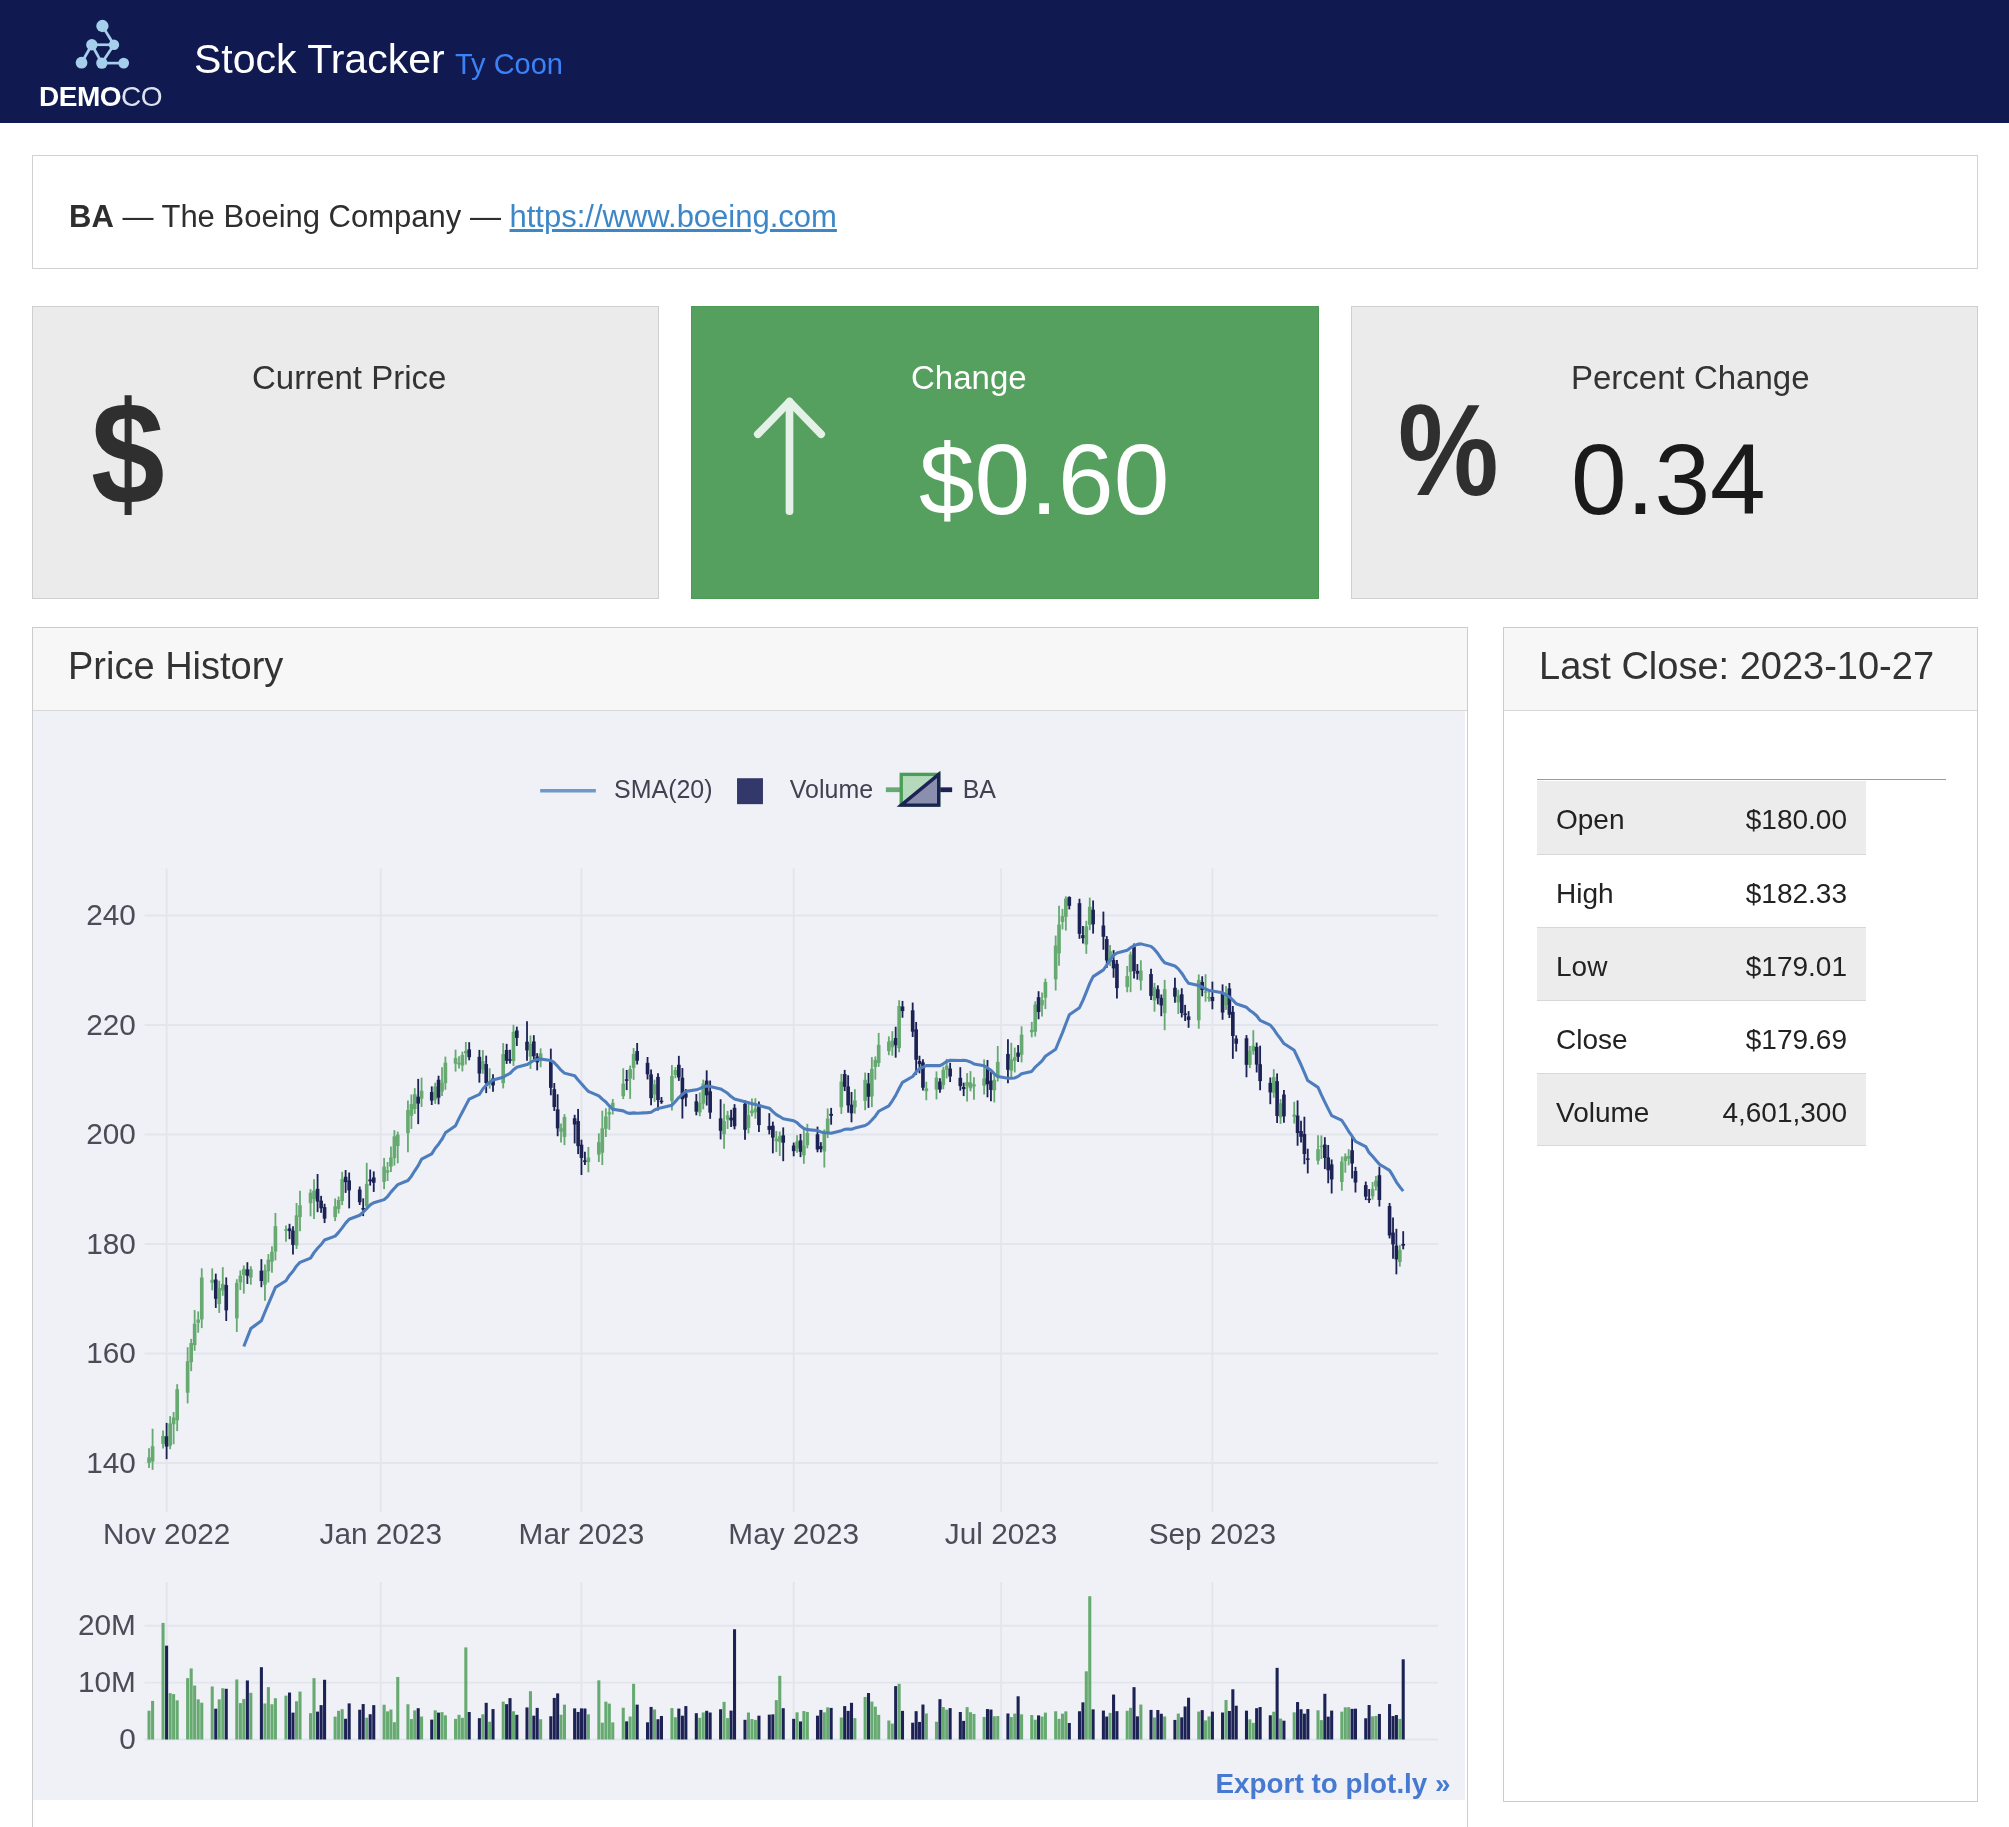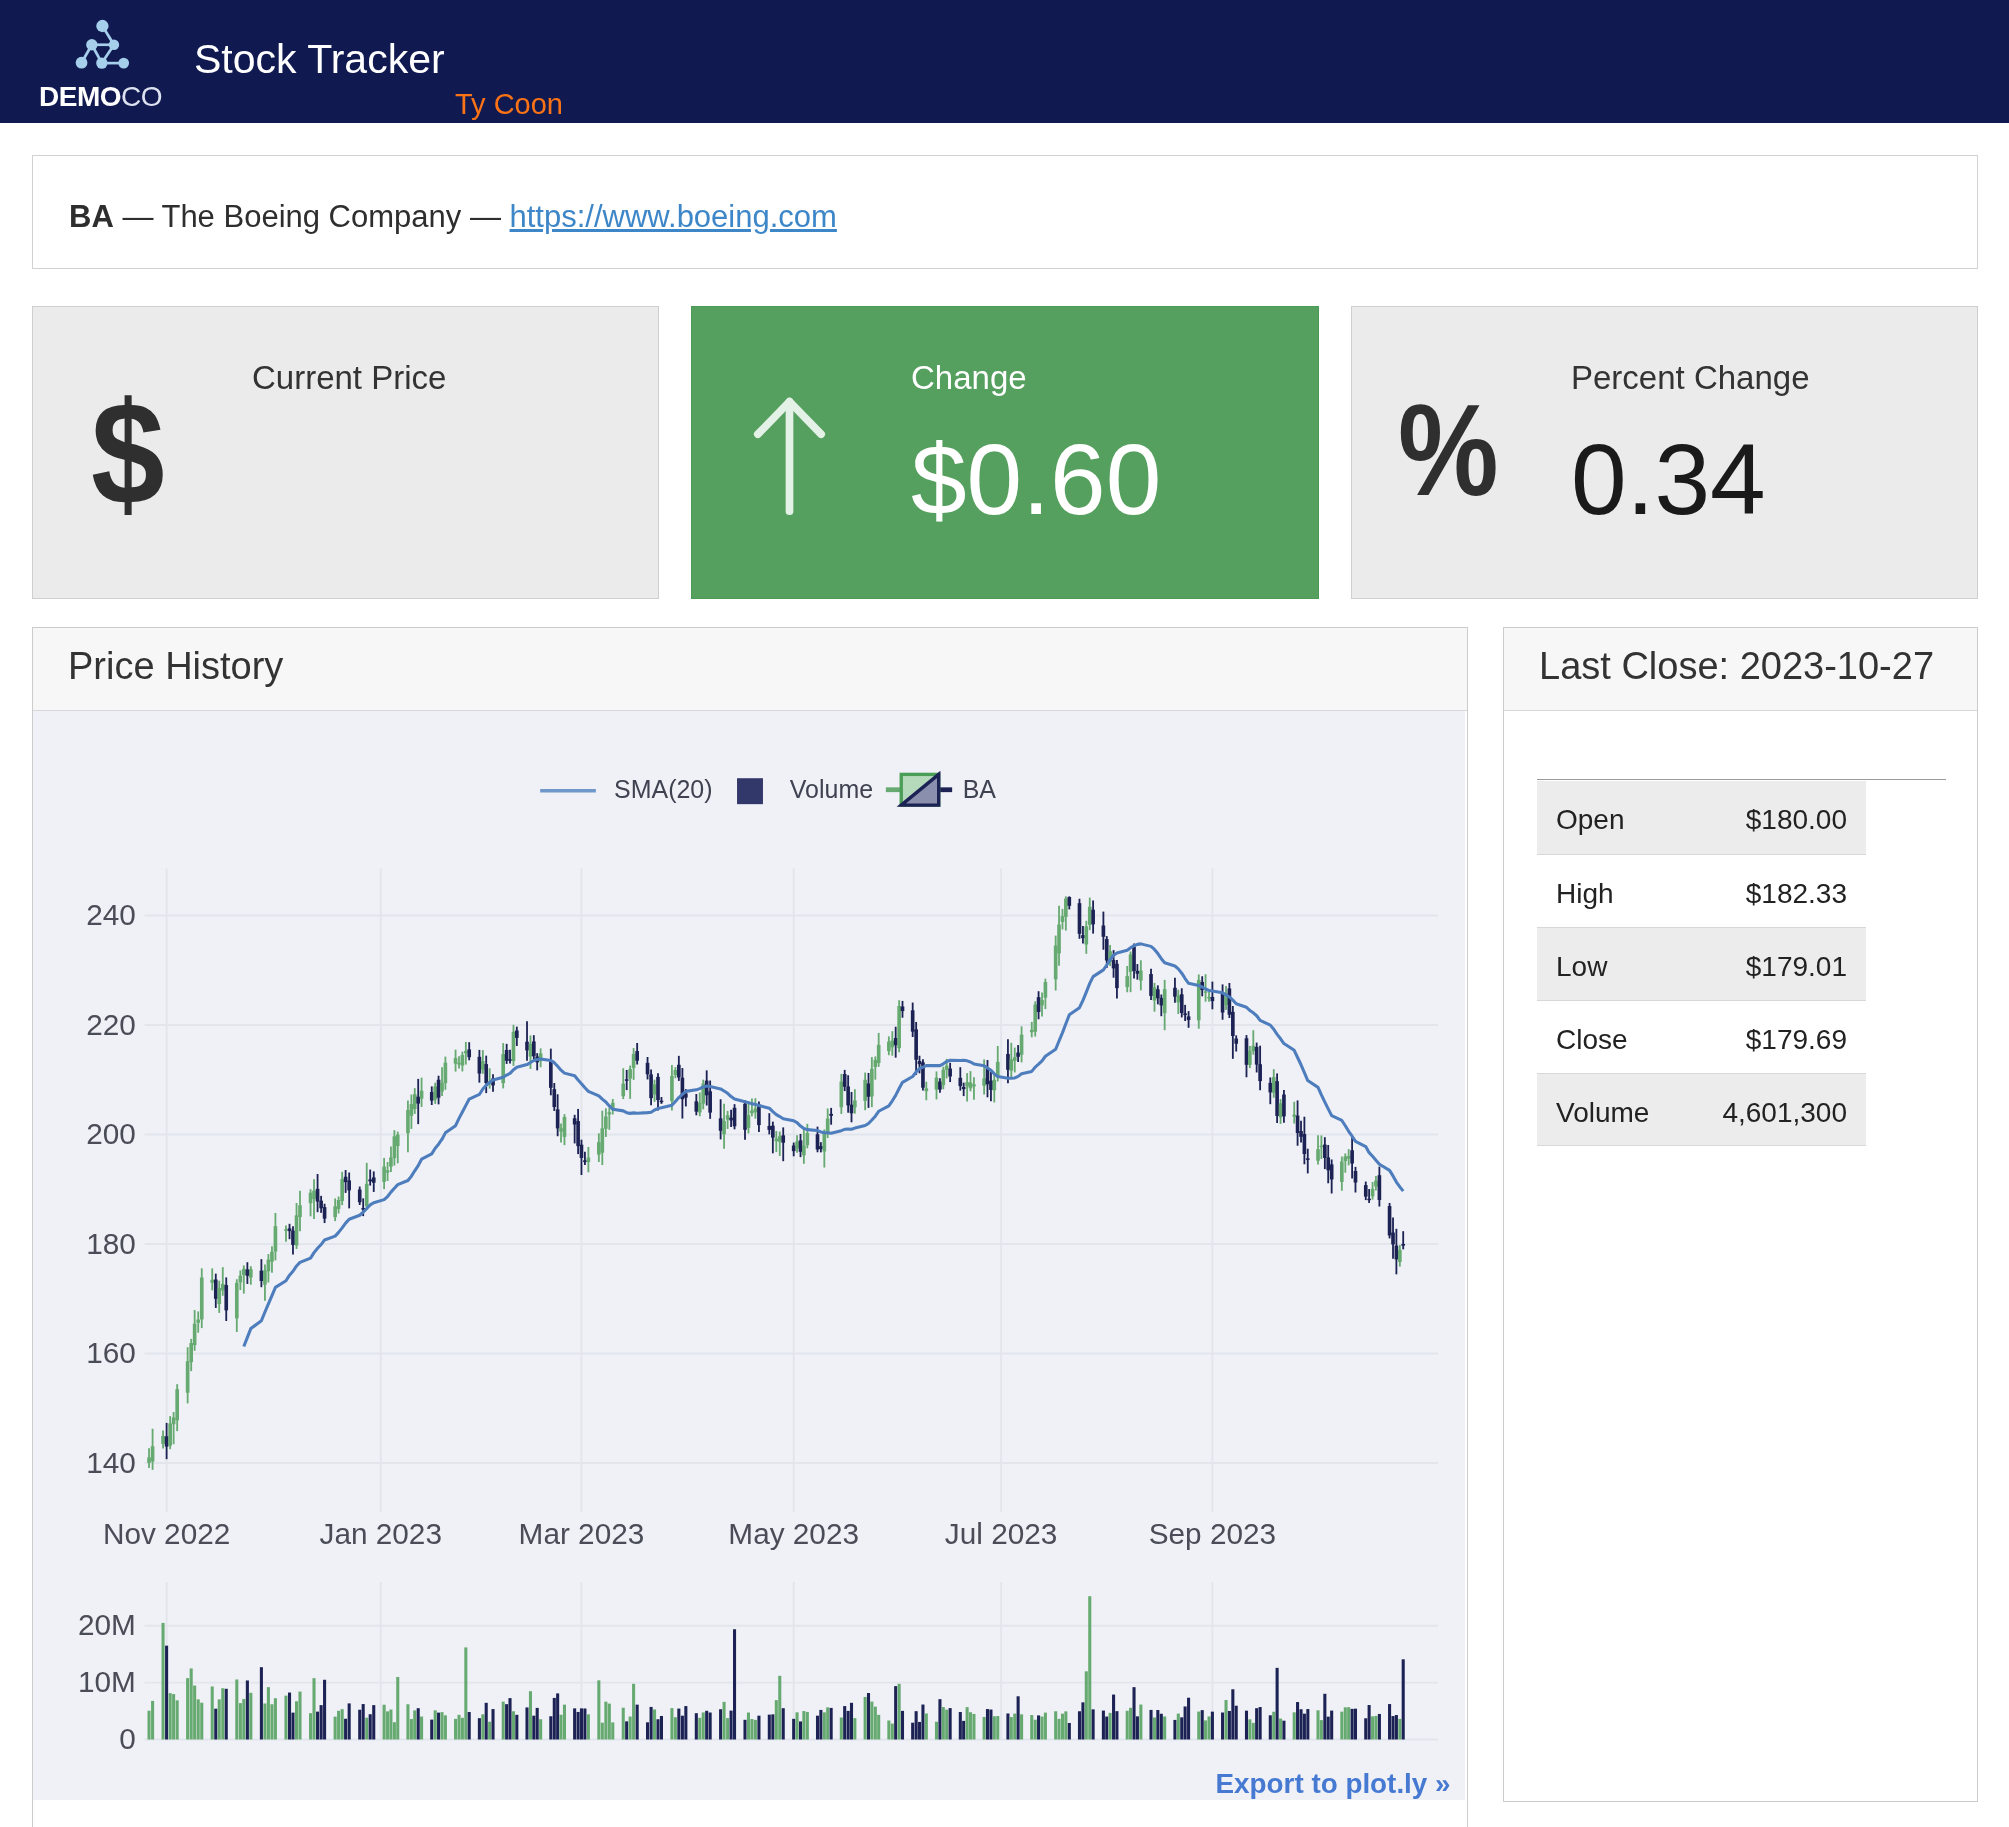--- a/index.html
+++ b/index.html
@@ -1,20 +1,20 @@
 <!DOCTYPE html>
 <html><head><meta charset="utf-8">
 <style>
 * { margin:0; padding:0; box-sizing:border-box; }
 body { width:2010px; height:1827px; background:#ffffff; font-family:"Liberation Sans",sans-serif; position:relative; }
 .hdr { position:absolute; left:0; top:0; width:2010px; height:123px; background:#101a50; }
 .logo { position:absolute; left:38px; top:0; width:125px; height:123px; }
 .logotx { position:absolute; left:0; top:81px; width:125px; text-align:center; font-size:28px; color:#ffffff; letter-spacing:-0.5px; }
 .apptitle { position:absolute; left:194px; top:36px; font-size:41px; color:#ffffff; }
-.appsub { position:absolute; left:455px; top:48px; font-size:29px; color:#f97316;margin-top:40px; }
+.appsub { position:absolute; left:455px; top:48px; font-size:29px; color:#3b82f6; }
 .babox { position:absolute; left:32px; top:155px; width:1946px; height:114px; background:#fff; border:1.9px solid #d2d2d2; }
 .batx { position:absolute; left:36px; top:43px; font-size:31px; color:#2e2e2e; white-space:nowrap; }
 .batx a { color:#3d86c8; }
 .card { position:absolute; top:306px; height:293px; background:#ebebeb; border:1.9px solid #cfcfcf; }
 .cardg { background:#56a05f; border-color:#4b9a55;padding-left:48px; }
 .cicon { position:absolute; font-weight:bold; color:#2f2f2f; }
 .ctitle { position:absolute; left:219px; top:52px; font-size:33px; color:#333; }
 .cvalue { position:absolute; left:219px; top:115px; font-size:100px; color:#1a1a1a; }
 .panel { position:absolute; top:627px; background:#fff; border:1.9px solid #cccccc; }
 .phead { position:absolute; left:0; top:0; width:100%; height:83px; background:#f7f7f7; border-bottom:1.9px solid #d8d8d8; }
@@ -58,21 +58,21 @@
   <div class="ctitle">Current Price</div>
 </div>
 <div class="card cardg" style="left:691px; width:628px;">
   <svg style="position:absolute;left:61px;top:85px;" width="73" height="123" viewBox="0 0 76 128">
    <g stroke="#e3f1e6" stroke-width="8" fill="none" stroke-linecap="round" stroke-linejoin="round">
     <line x1="38" y1="10" x2="38" y2="124"></line>
     <polyline points="5,44 38,10 71,44"></polyline>
    </g>
   </svg>
   <div class="ctitle" style="color:#fff;">Change</div>
-  <div class="cvalue" style="color:#fff;">$0.60</div>
+  <div class="cvalue" style="color:#fff;margin-left:8px;">$0.60</div>
 </div>
 <div class="card" style="left:1351px; width:627px;">
   <div class="cicon" style="left:46px;top:68px;font-size:130px;transform:scaleX(0.87);transform-origin:left;">%</div>
   <div class="ctitle">Percent Change</div>
   <div class="cvalue">0.34</div>
 </div>
 
 <div class="panel" style="left:32px; width:1436px; height:1396px;">
   <div class="phead">
       <div class="ptitle">Price History</div>

